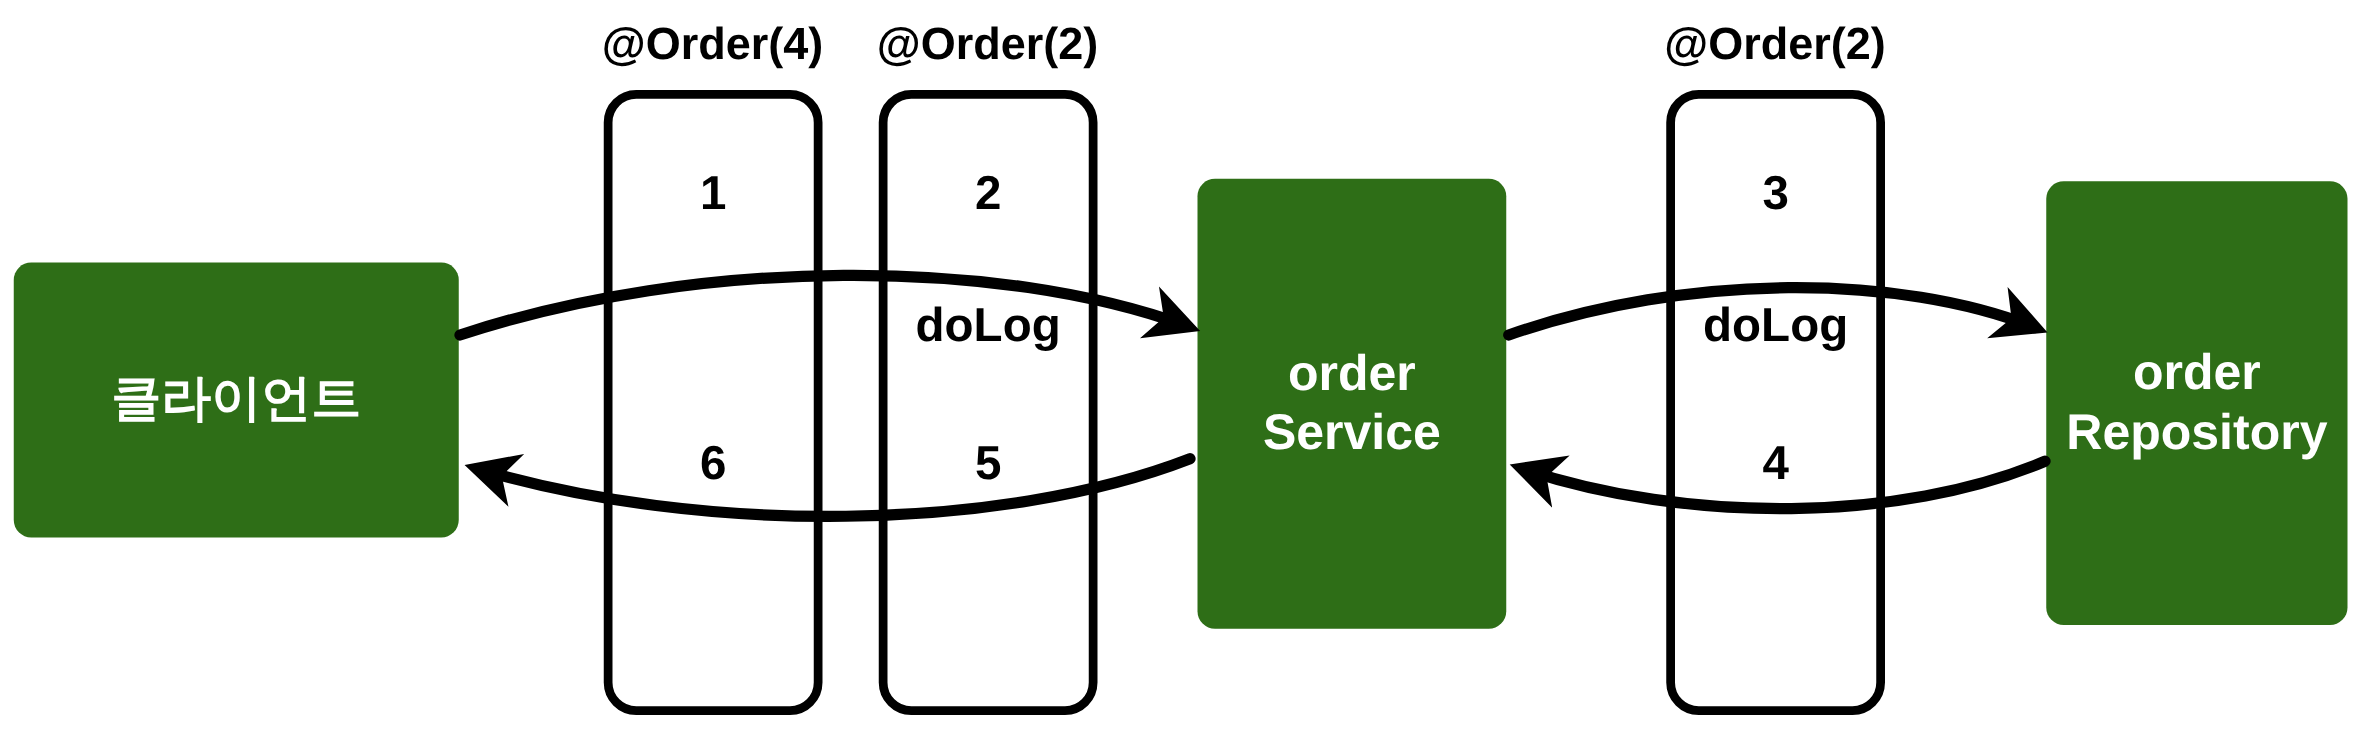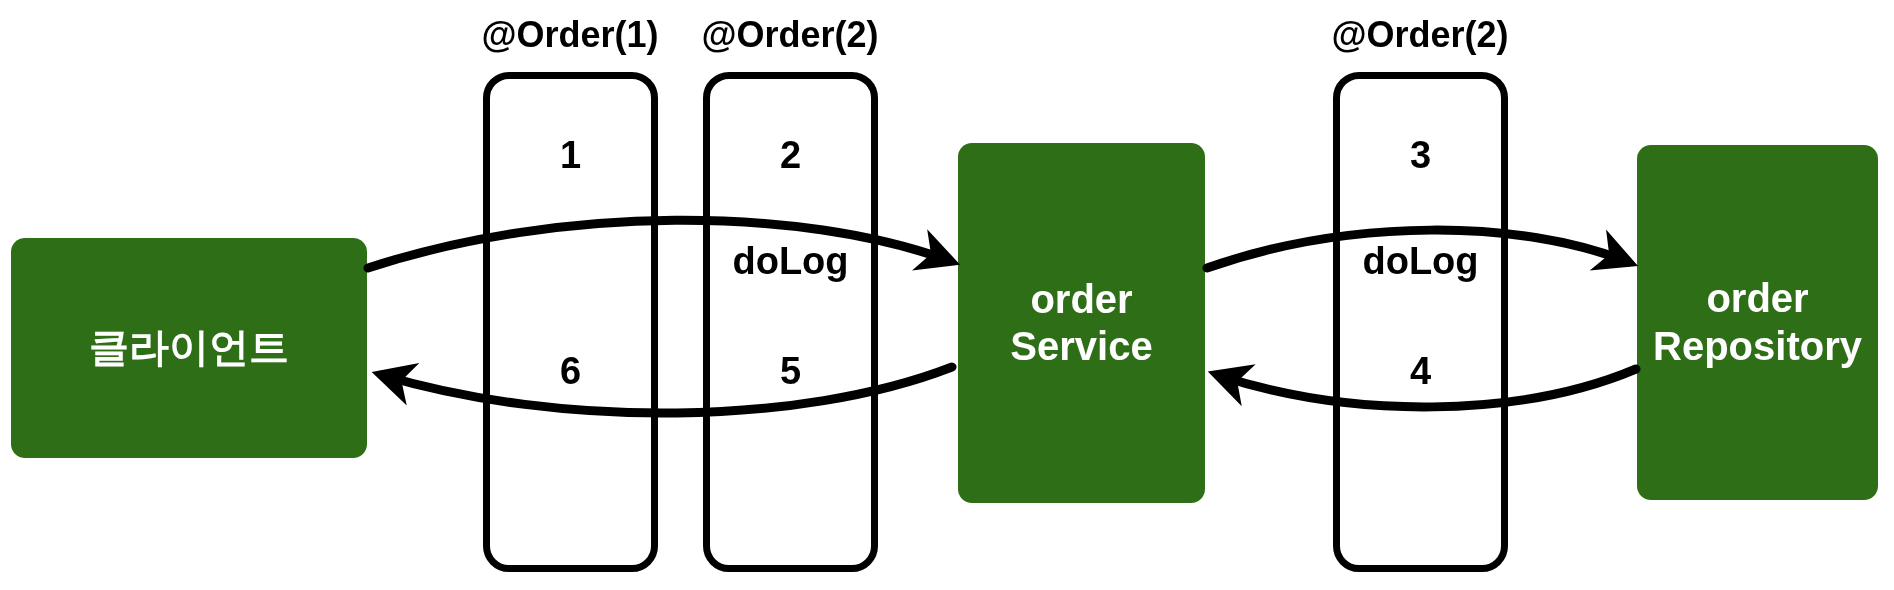--- a/index.html
+++ b/index.html
@@ -29,21 +29,20 @@
     line-height: 1.18;
     z-index: 3;
     white-space: pre-line;
   }
   .node-client {
     left: 11px;
     top: 210px;
     width: 356px;
     height: 220px;
     font-size: 40px;
-    margin-top: 28px;
   }
   .node-service {
     left: 958px;
     top: 143px;
     width: 247px;
     height: 360px;
     font-size: 40px;
   }
   .node-repository {
     left: 1637px;
@@ -142,21 +141,21 @@
     <span>order
 Service</span>
   </div>
 
   <div class="node node-repository" style="background: rgb(46, 110, 23);">
     <span>order
 Repository</span>
   </div>
 
   <div class="aspect" style="left:483px;"></div>
-  <div class="aspect-title" style="left:570px; top:14px;">@Order(1)</div>
+  <div class="aspect-title" style="left:570px; top:14px;">@Order(4)</div>
   <div class="aspect-num top" style="left:483px; width:175px; top:134px;">1</div>
   <div class="aspect-num bottom" style="left:483px; width:175px; top:350px;">6</div>
 
   <div class="aspect" style="left:703px;"></div>
   <div class="aspect-title" style="left:790px; top:14px;">@Order(2)</div>
   <div class="aspect-num top" style="left:703px; width:175px; top:134px;">2</div>
   <div class="aspect-label" style="left:703px; width:175px; top:240px;">doLog</div>
   <div class="aspect-num bottom" style="left:703px; width:175px; top:350px;">5</div>
 
   <div class="aspect" style="left:1333px;"></div>

